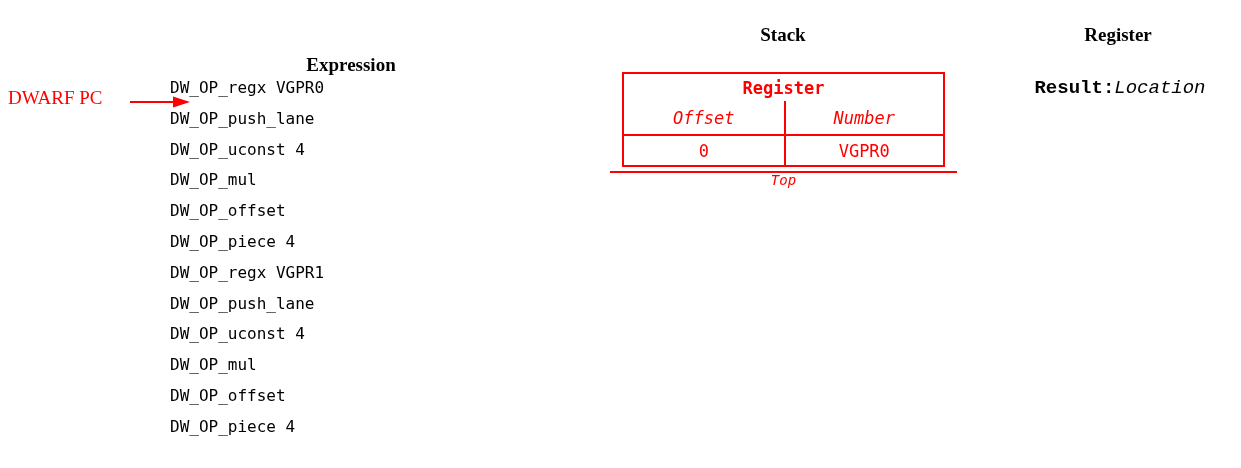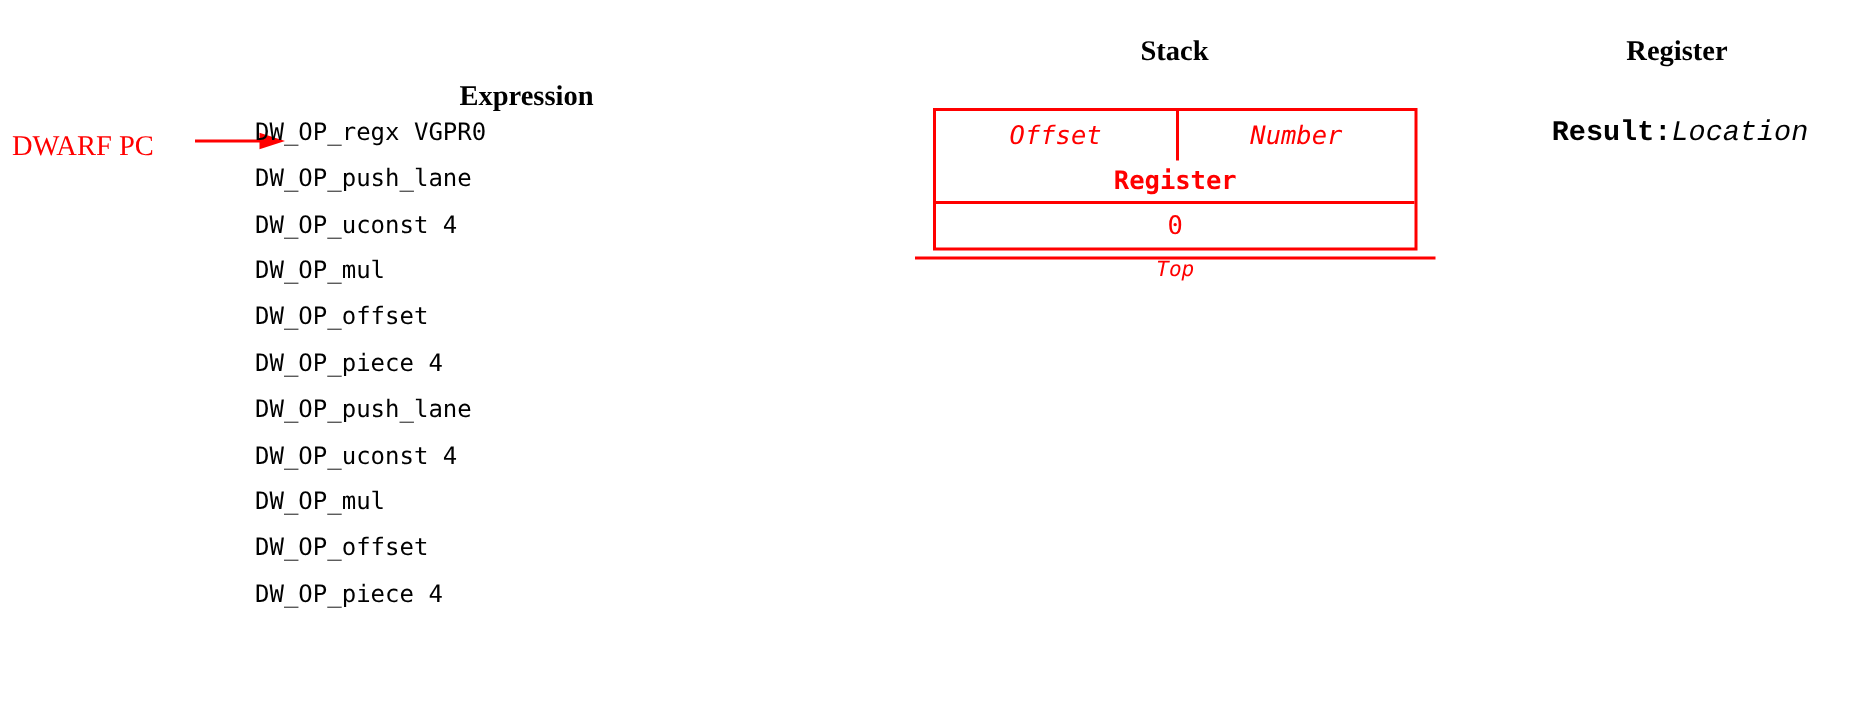--- a/index.html
+++ b/index.html
@@ -30,21 +30,21 @@
   #hdr-stack      { left: 713px; top: 24px; width: 140px; }
   #hdr-context    { left: 1048px; top: 24px; width: 140px; }
 
   
   #dwarf-pc-annotation {
     position: absolute;
     left: 8px;
     top: 87px;
     height: 22px;
     display: flex;
-    align-items: flex-start;
+    align-items: flex-end;
     gap: 26px;
   }
   #dwarf-pc-label {
     font-family: "Liberation Serif", serif;
     font-size: 19px;
     color: #ff0000;
     white-space: nowrap;
     line-height: 22px;
   }
   #dwarf-pc-arrow {
@@ -188,39 +188,41 @@
   </svg>
 </div>
 
 <div id="expression-list">
   <div class="expr-line">DW_OP_regx VGPR0</div>
   <div class="expr-line">DW_OP_push_lane</div>
   <div class="expr-line">DW_OP_uconst 4</div>
   <div class="expr-line">DW_OP_mul</div>
   <div class="expr-line">DW_OP_offset</div>
   <div class="expr-line">DW_OP_piece 4</div>
+  <div class="expr-line">DW_OP_regx VGPR1</div>
   <div class="expr-line">DW_OP_push_lane</div>
   <div class="expr-line">DW_OP_uconst 4</div>
   <div class="expr-line">DW_OP_mul</div>
   <div class="expr-line">DW_OP_offset</div>
   <div class="expr-line">DW_OP_piece 4</div>
 </div>
 
 <div id="stack-area">
 
   <div id="stack-table">
+    <div class="stack-row" id="stack-row-title">
+      <div id="stack-title-cell">Register</div>
+    </div>
     <div class="stack-row" id="stack-row-subhdr">
       <div class="stack-cell italic">Offset</div>
       <div class="stack-cell italic divider-left">Number</div>
     </div>
-    <div class="stack-row" id="stack-row-title">
-      <div id="stack-title-cell">Register</div>
-    </div>
     <div class="stack-row" id="stack-row-values">
       <div class="stack-cell">0</div>
+      <div class="stack-cell divider-left">VGPR0</div>
     </div>
   </div>
 
   <div id="stack-top-rule"></div>
   <div id="stack-top-label">Top</div>
 </div>
 
 <div id="context-block">
   <div class="context-line">
     <span class="ctx-key">Result:</span><span class="ctx-val">Location</span>

